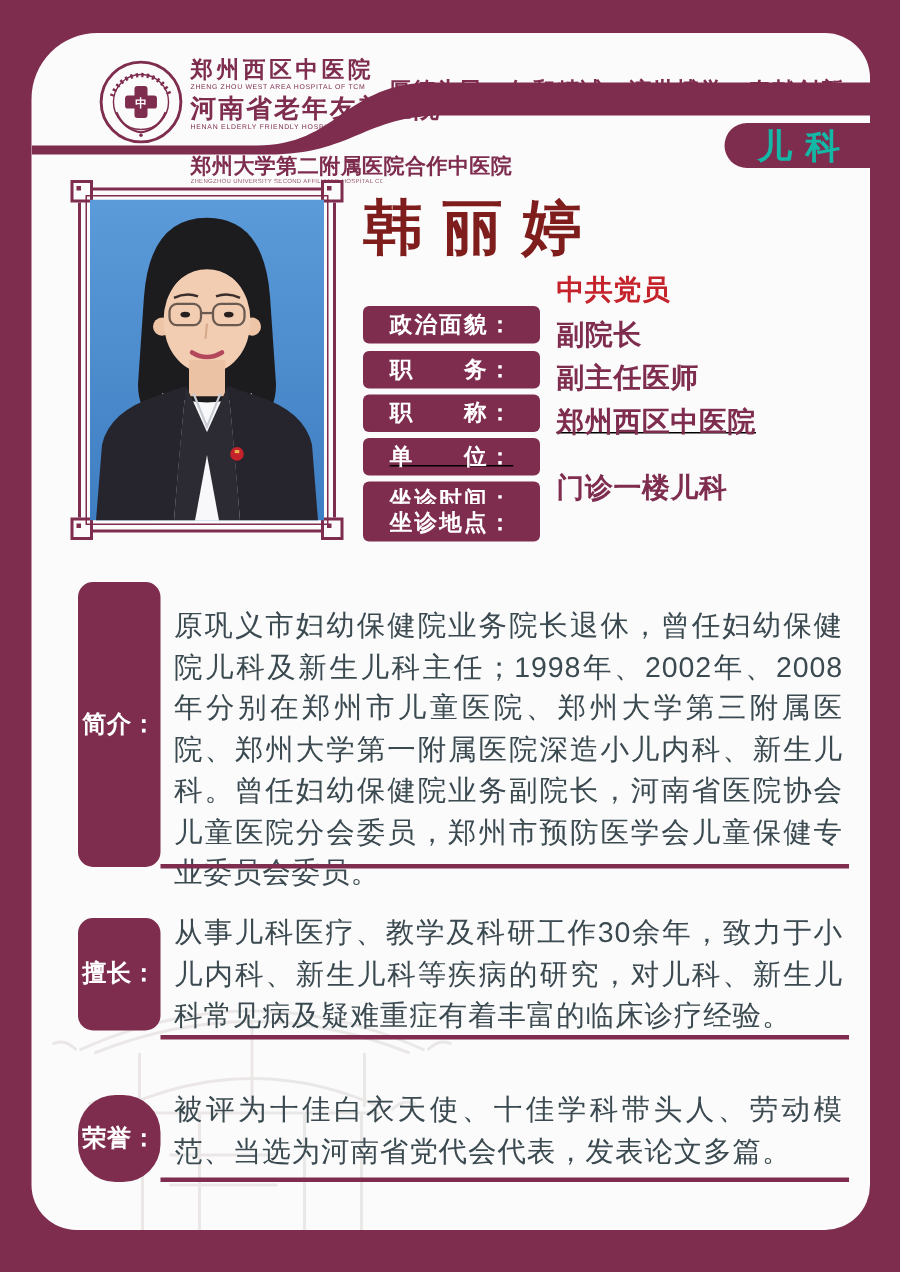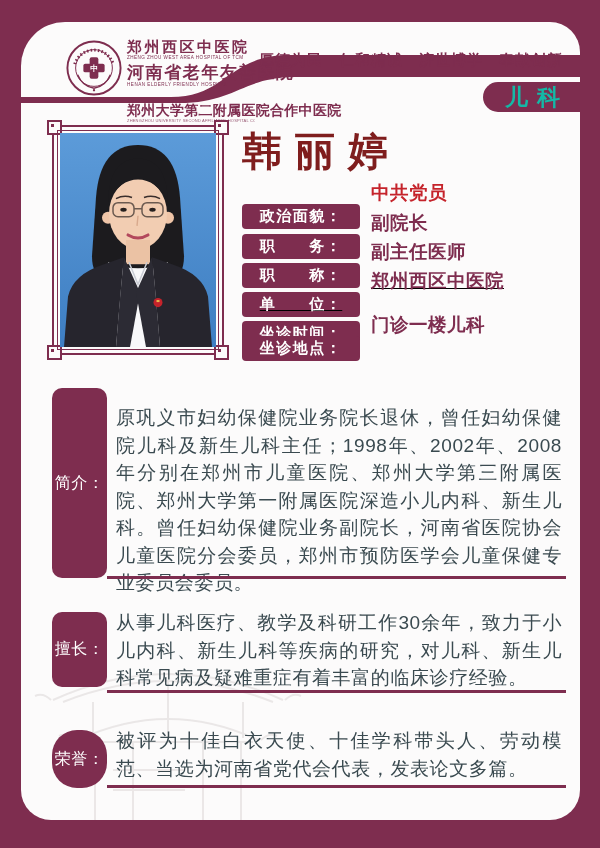--- a/index.html
+++ b/index.html
@@ -59,21 +59,21 @@
   }
   .info-row .val{
     margin-left:11px;font-size:18.5px;font-weight:bold;color:#7E2D4F;white-space:nowrap;letter-spacing:.5px;
   }
   .info-row.hot .val{color:#C5232B;}
   .r0{top:158px;} .r1{top:188px;} .r2{top:217px;} .r3{top:246px;text-decoration:underline;} .r4{top:275px;} .r5{top:290px;}
   
   .sec-label{
     position:absolute;left:31px;width:55px;background:#7E2D4F;border-radius:10px;z-index:2;
     display:flex;align-items:center;justify-content:center;
-    color:#fff;font-size:16px;font-weight:normal;letter-spacing:.5px;
+    color:#fff;font-size:16px;font-weight:bold;letter-spacing:.5px;
   }
   .sec-text{
     position:absolute;left:95px;width:446px;z-index:2;
     font-size:19px;line-height:27.5px;letter-spacing:.6px;color:#3A4A50;
     text-align:justify;text-justify:inter-ideograph;
   }
   .sec-rule{position:absolute;left:86px;width:459px;height:3px;background:#7E2D4F;z-index:2;}
   .lab1{top:366px;height:190px;} .txt1{top:361px;margin-top:21px;} .rul1{top:554px;}
   .lab2{top:590px;height:75px;}  .txt2{top:587px;} .rul2{top:668px;}
   .lab3{top:708px;height:58px;border-radius:25px;}  .txt3{top:705px;} .rul3{top:763px;}

